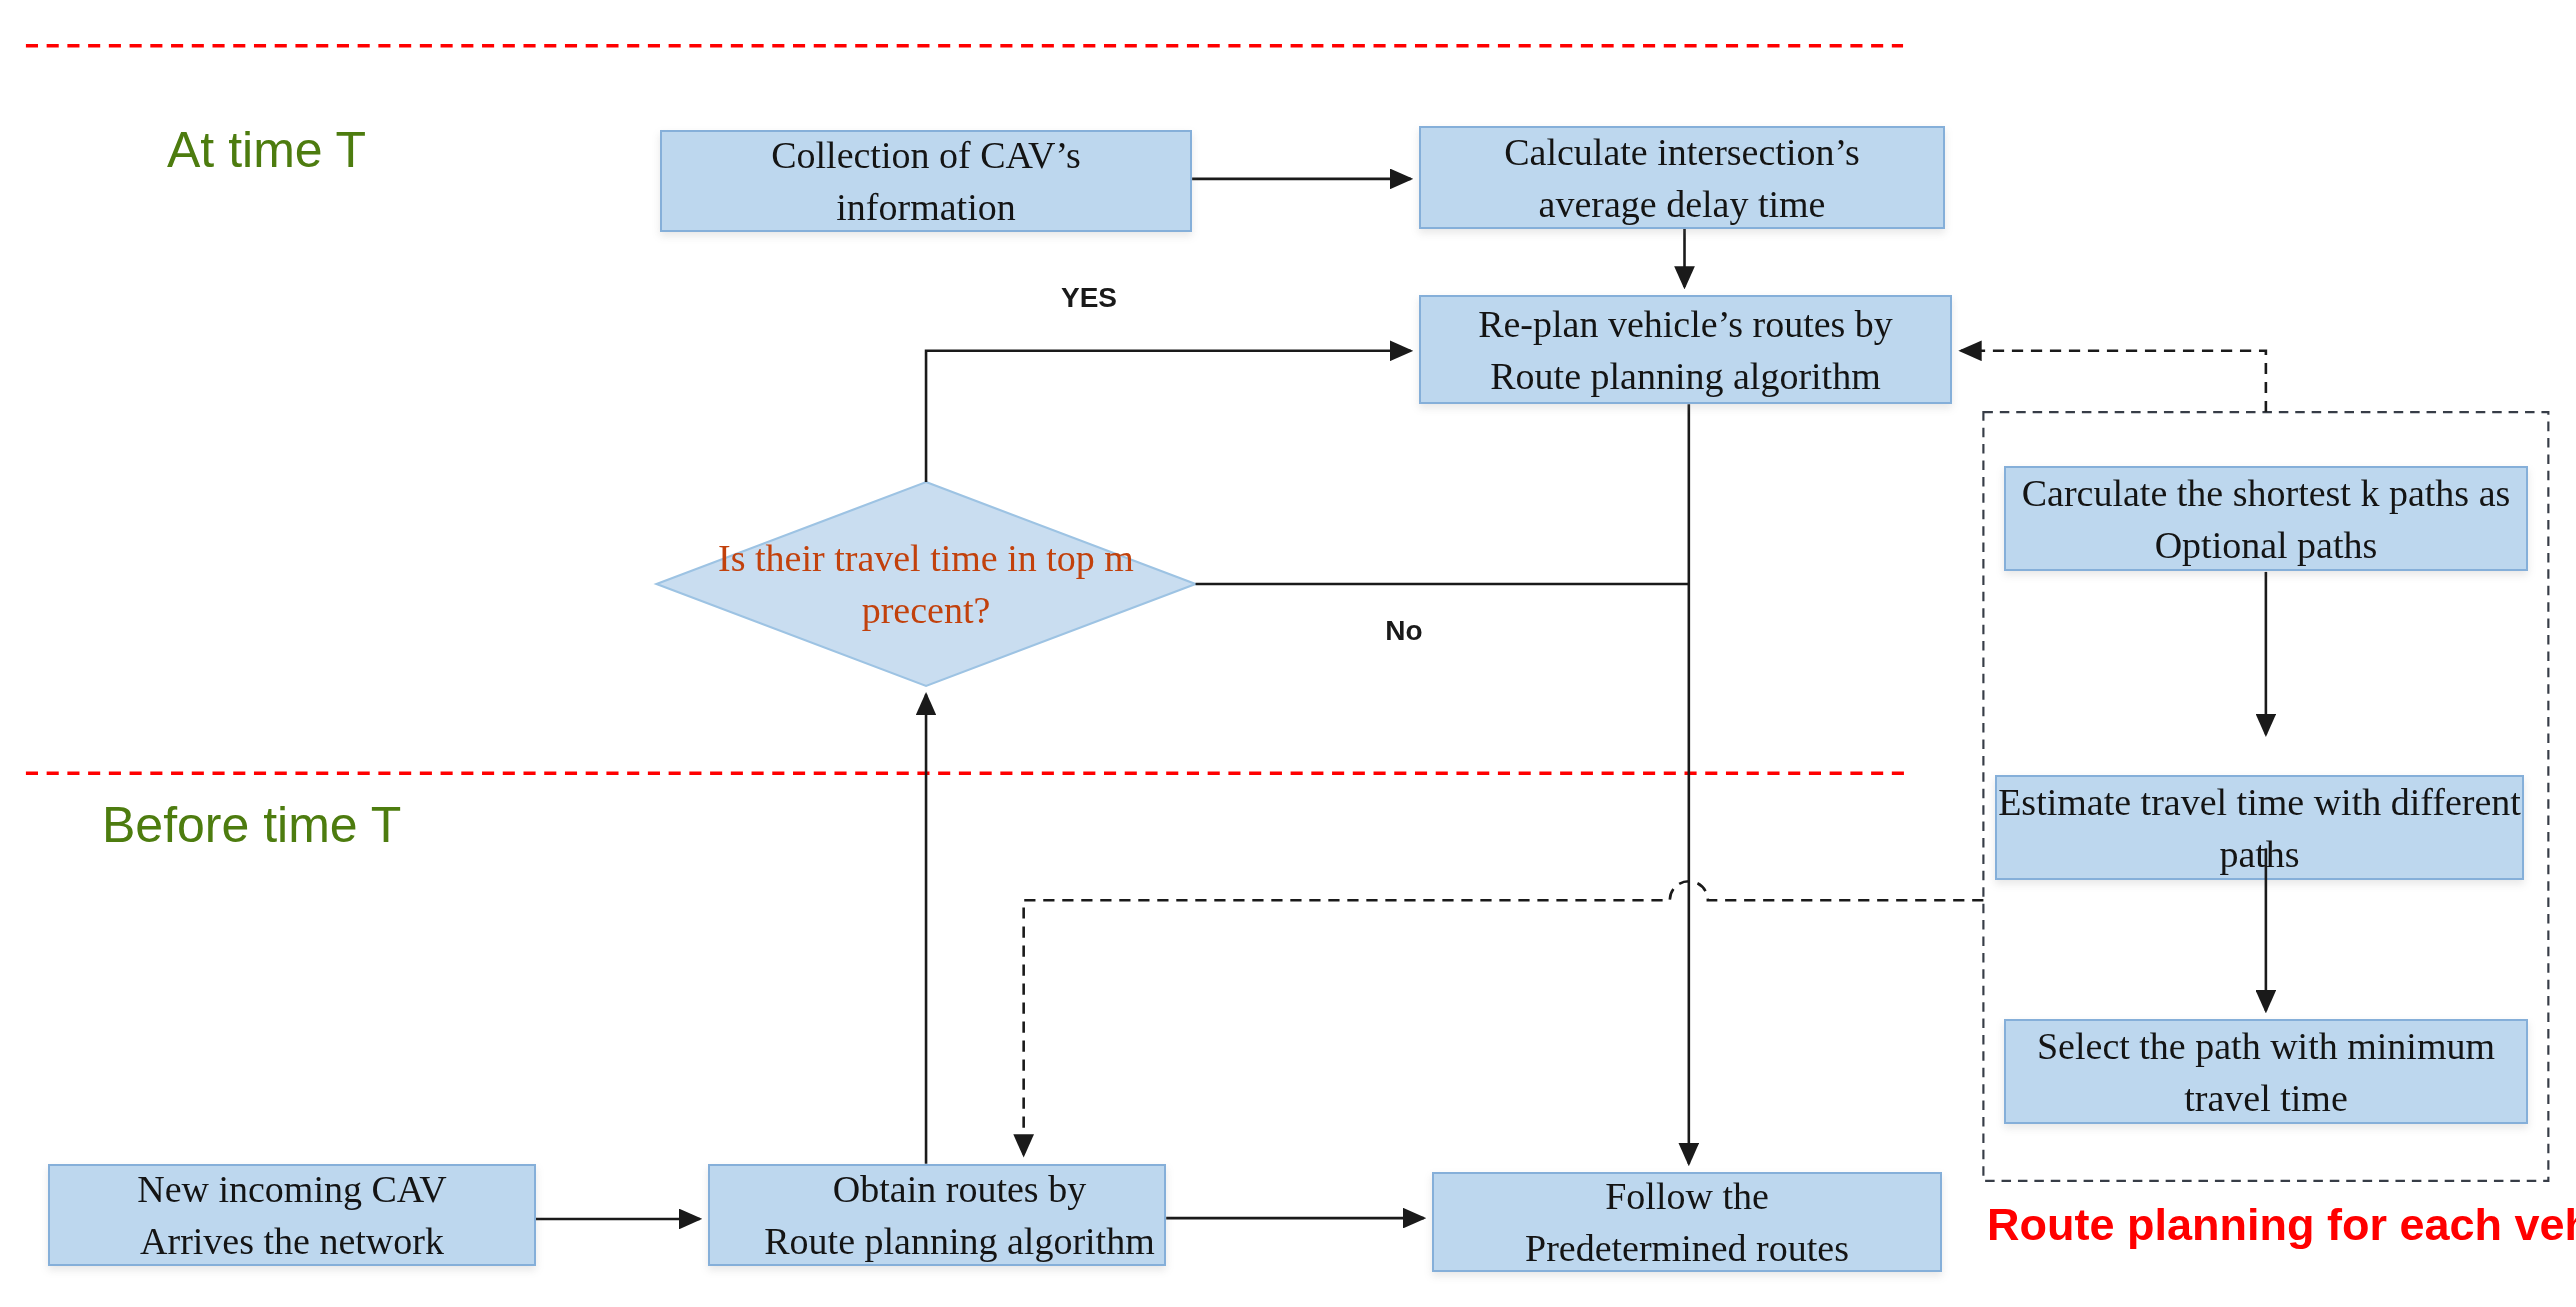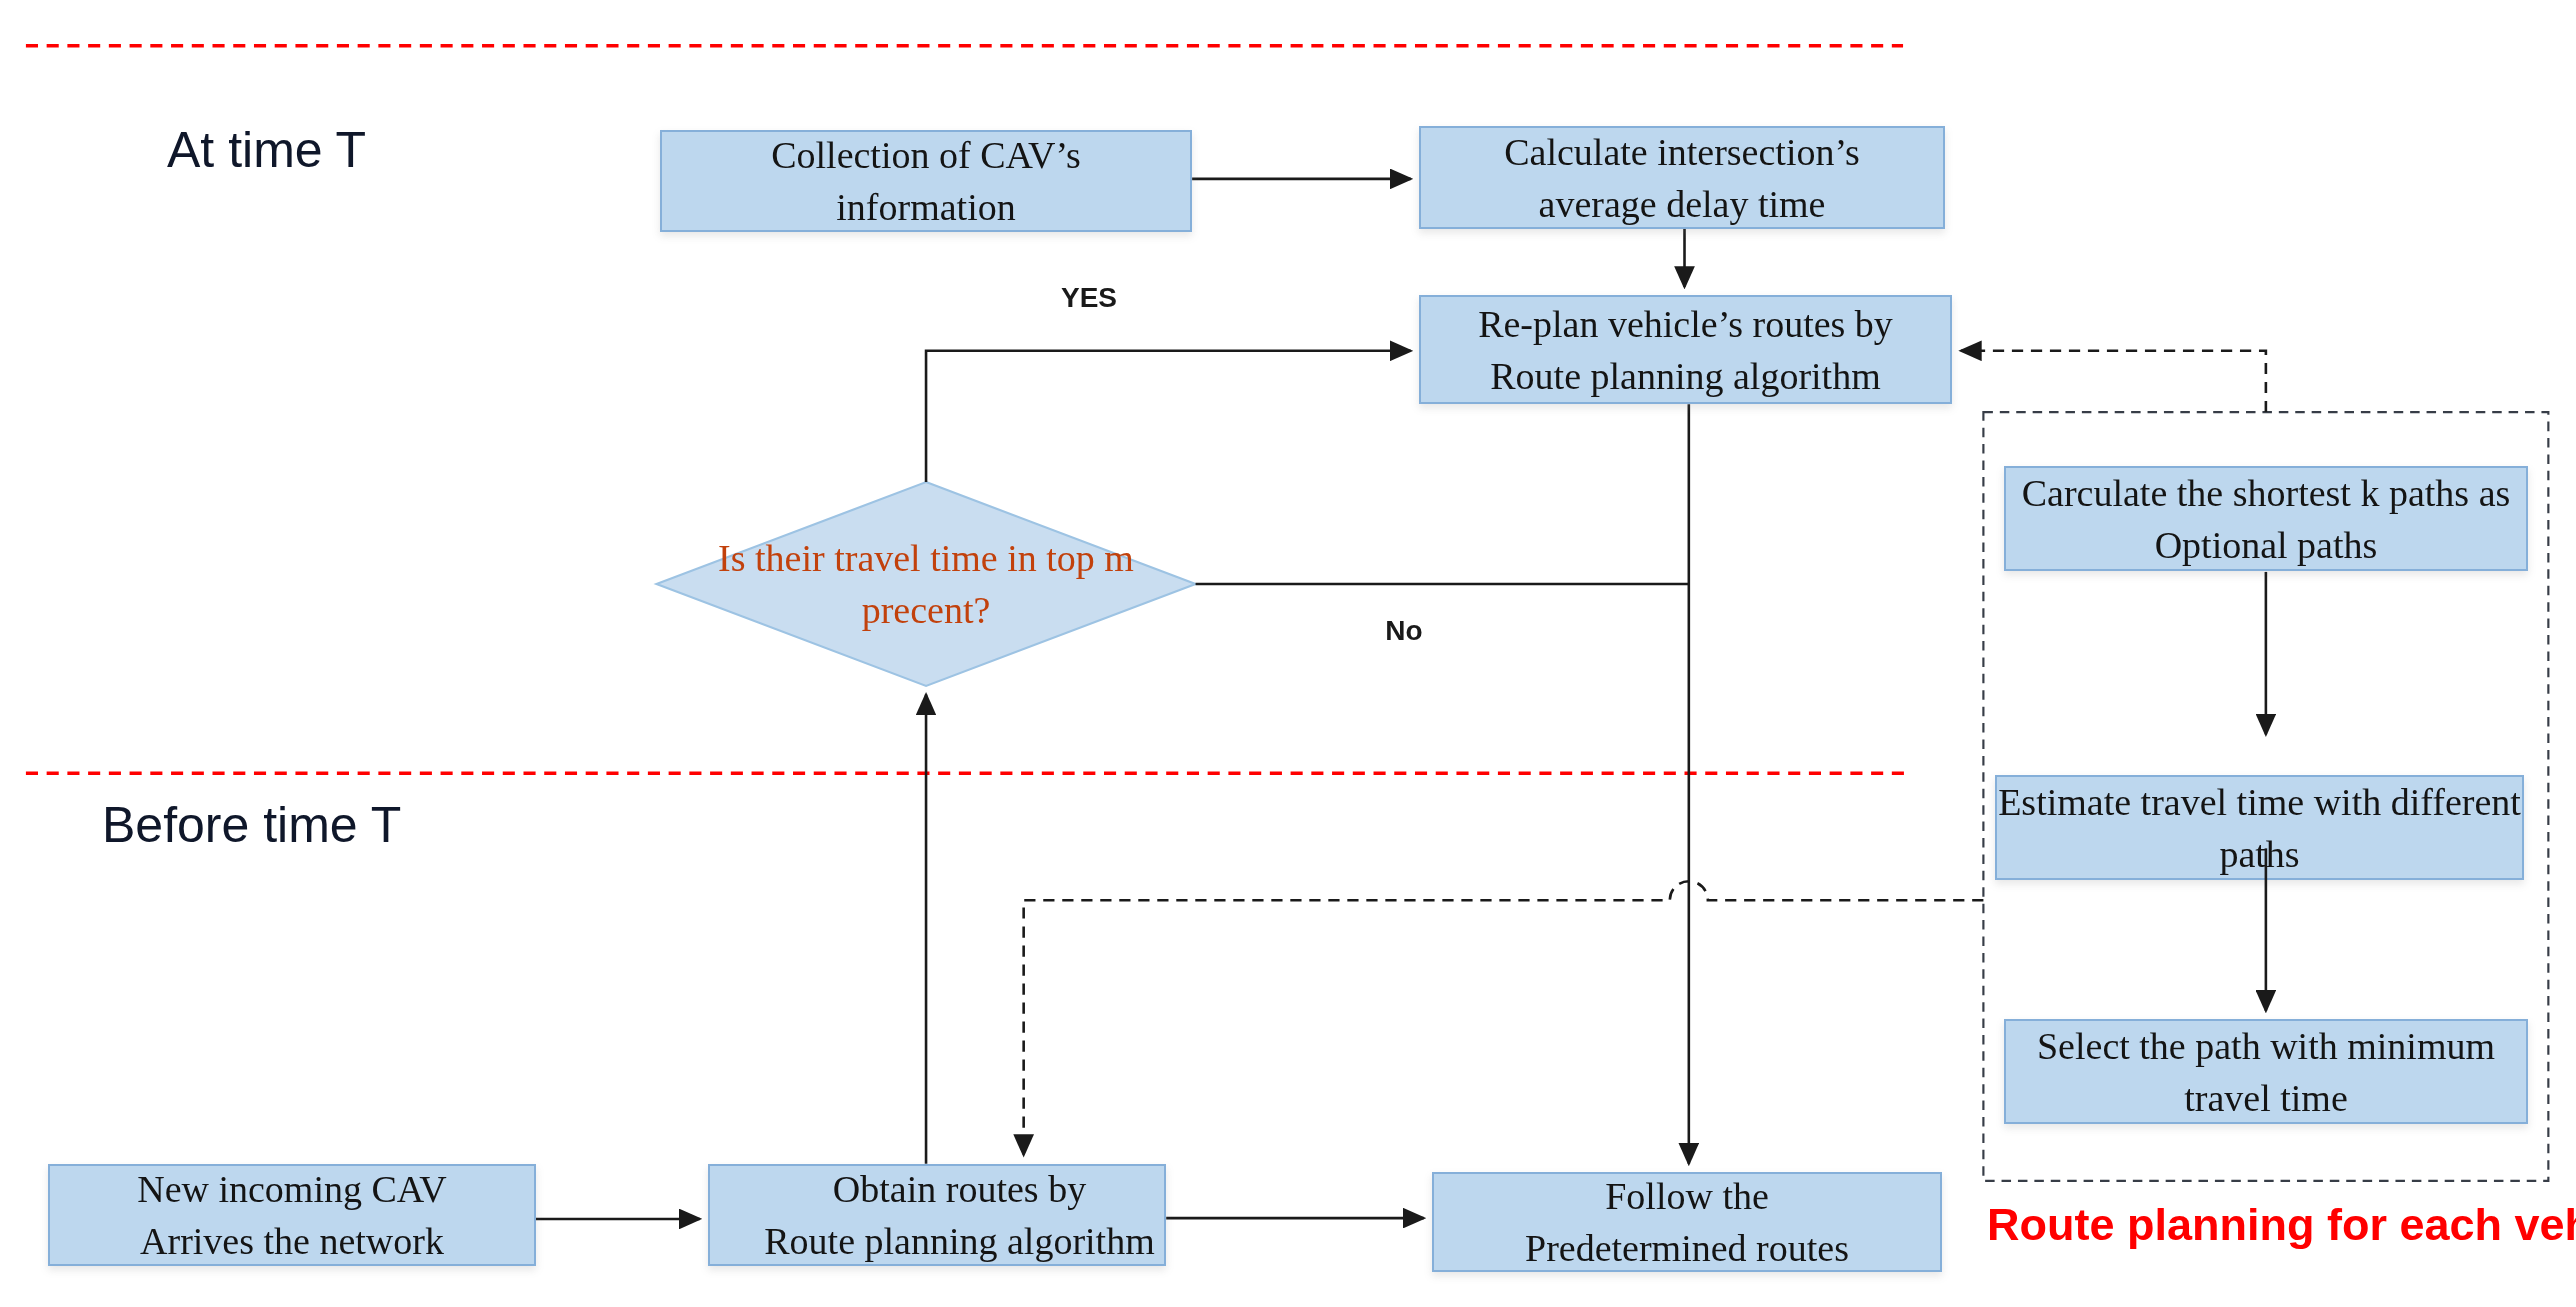--- a/index.html
+++ b/index.html
@@ -55,21 +55,21 @@
     font-family: "Liberation Sans", sans-serif;
     font-weight: bold;
     font-size: 28px;
     color: #1a1a1a;
     text-align: center;
   }
   .phase-label {
     position: absolute;
     font-family: "Liberation Sans", sans-serif;
     font-size: 50px;
-    color: #0f172a;
+    color: #4d7c0f;
     white-space: nowrap;
   }
   .caption-label {
     position: absolute;
     font-family: "Liberation Sans", sans-serif;
     font-weight: bold;
     font-size: 45px;
     color: #FF0000;
     text-align: center;
     white-space: nowrap;

